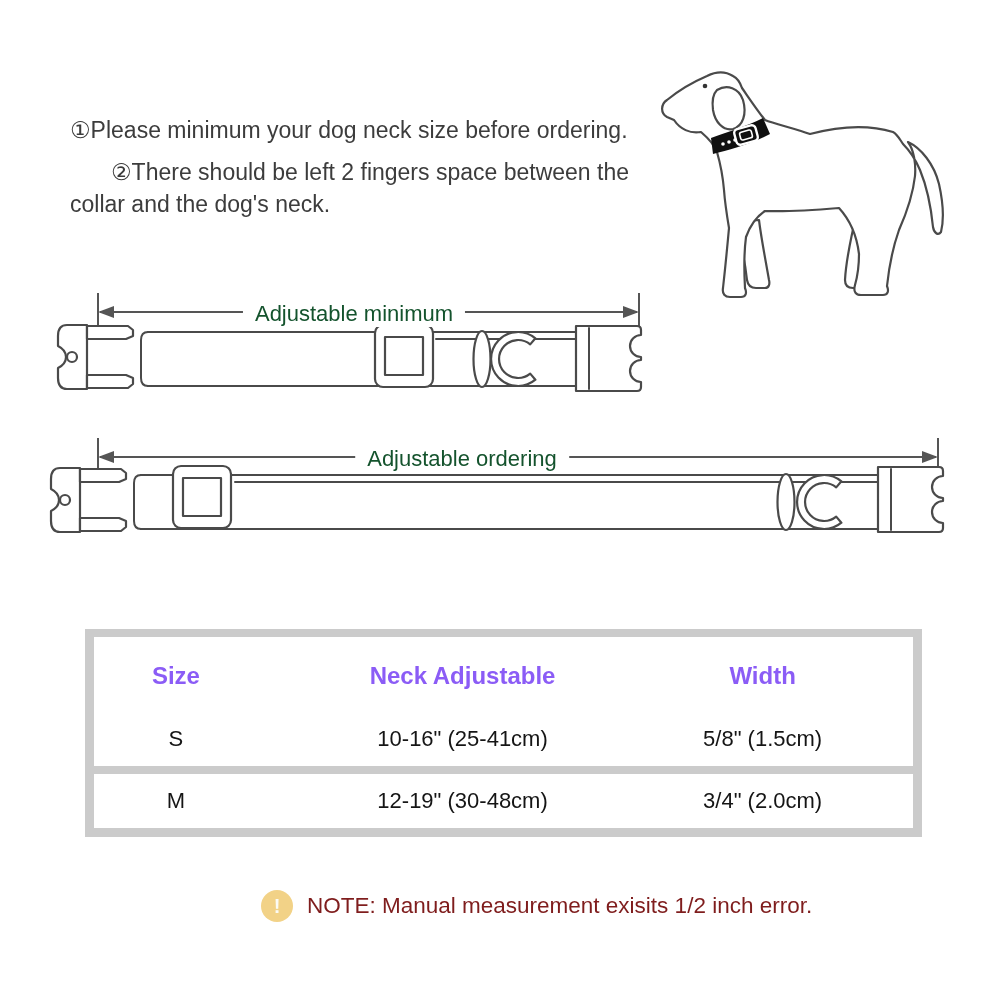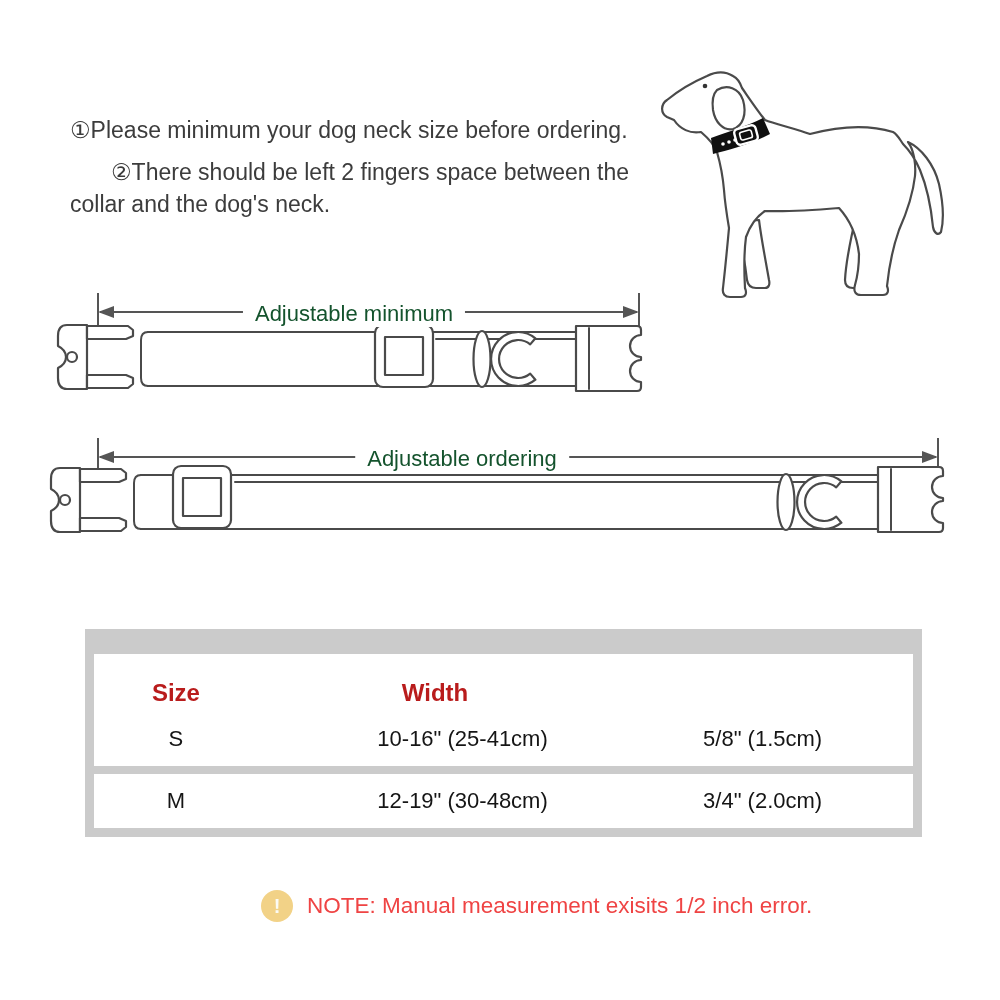--- a/index.html
+++ b/index.html
@@ -19,29 +19,29 @@
   
   svg .ln{stroke:#4a4a4a;stroke-width:2;fill:none;stroke-linecap:round;stroke-linejoin:round;}
   svg .pc{stroke:#4a4a4a;stroke-width:2.2;fill:#ffffff;stroke-linejoin:round;}
   svg .dim{stroke:#555555;stroke-width:2;fill:none;}
   svg .dimfill{fill:#555555;stroke:none;}
   
   .size-table{left:85px;top:629px;width:837px;height:208px;background:#cbcbcb;}
   .trow{position:absolute;left:9px;right:9px;background:#ffffff;display:grid;
         grid-template-columns:20% 50% 30%;align-items:center;justify-items:center;}
   .trow .c3{padding-right:55px;}
-  .thead{top:25px;height:78px;font-weight:bold;font-size:24px;color:#b91c1c;}
+  .thead{top:8px;height:78px;font-weight:bold;font-size:24px;color:#8b5cf6;}
   .tr1{top:83px;height:54px;}
   .tr2{top:145px;height:54px;}
   .tcell{font-size:22px;color:#151515;}
   
   .note-icon{left:261px;top:890px;width:32px;height:32px;border-radius:50%;
     background:#f2d287;color:#fbfbf6;font-size:20px;font-weight:bold;
     display:flex;align-items:center;justify-content:center;}
-  .note-text{left:307px;top:893px;font-size:22.5px;color:#ef4444;white-space:nowrap;}
+  .note-text{left:307px;top:893px;font-size:22.5px;color:#7f1d1d;white-space:nowrap;}
 </style>
 </head>
 <body>
 
 <div id="canvas">
 
   <div class="abs instructions">
     <div>①Please minimum your dog neck size before ordering.</div>
     <div class="p2">②There should be left 2 fingers space between the</div>
     <div>collar and the dog's neck.</div>
@@ -165,20 +165,21 @@
     <g transform="translate(848,37)">
       <path class="pc" d="M 0,0 L 61,0 Q 65,0 65,4 L 65,9 A 11 11 0 0 0 65,31 L 65,34 A 11 11 0 0 0 65,56 L 65,61 Q 65,65 61,65 L 0,65 Z"></path>
       <line class="ln" x1="13" y1="2" x2="13" y2="63"></line>
     </g>
   </svg>
   <div class="abs dim-label" style="left:462px;top:446px;">Adjustable ordering</div>
 
   <div class="abs size-table">
     <div class="trow thead">
       <div class="c1">Size</div>
+      <div class="c2">Neck Adjustable</div>
       <div class="c3">Width</div>
     </div>
     <div class="trow tr1">
       <div class="tcell c1">S</div>
       <div class="tcell c2">10-16" (25-41cm)</div>
       <div class="tcell c3">5/8" (1.5cm)</div>
     </div>
     <div class="trow tr2">
       <div class="tcell c1">M</div>
       <div class="tcell c2">12-19" (30-48cm)</div>

